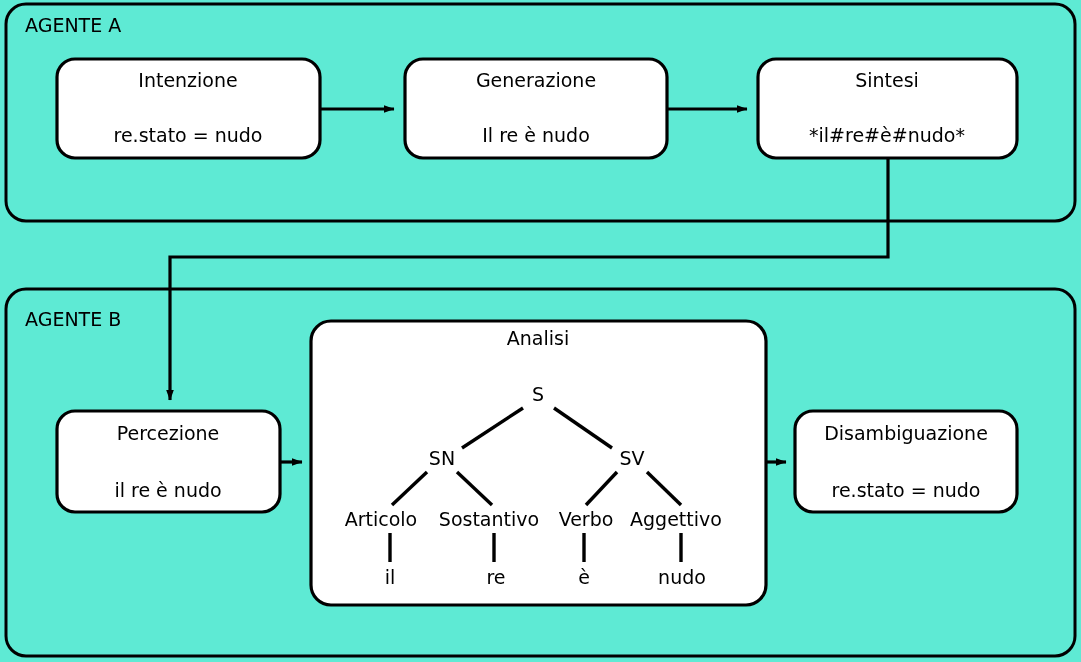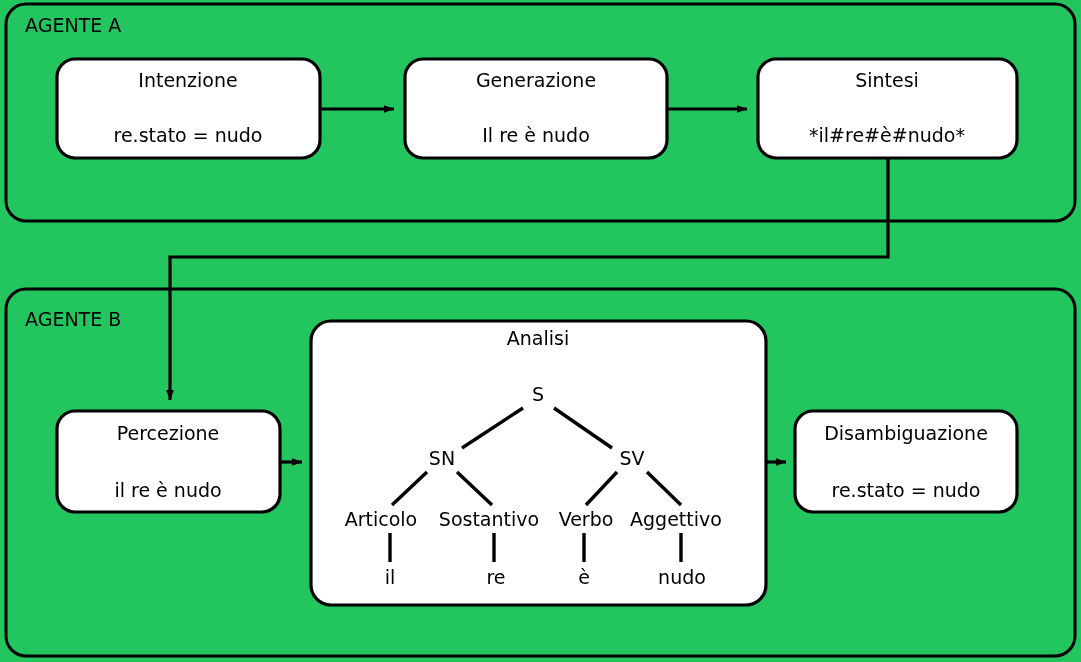--- a/index.html
+++ b/index.html
@@ -7,21 +7,21 @@
     padding: 0;
     background: #ffffff;
   }
   body {
     font-family: "DejaVu Sans", sans-serif;
   }
   #canvas {
     position: relative;
     width: 1081px;
     height: 662px;
-    background: #22c55e;
+    background: #5eead4;
     overflow: hidden;
   }
   svg.diagram {
     position: absolute;
     left: 0;
     top: 0;
     width: 1081px;
     height: 662px;
   }
   .agent-frame {

